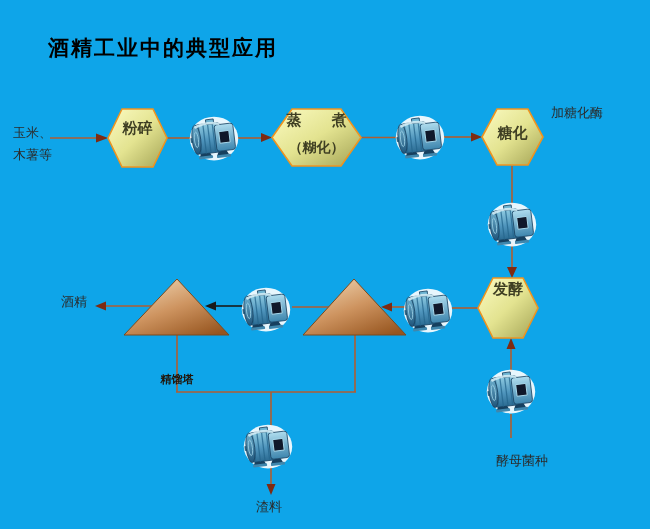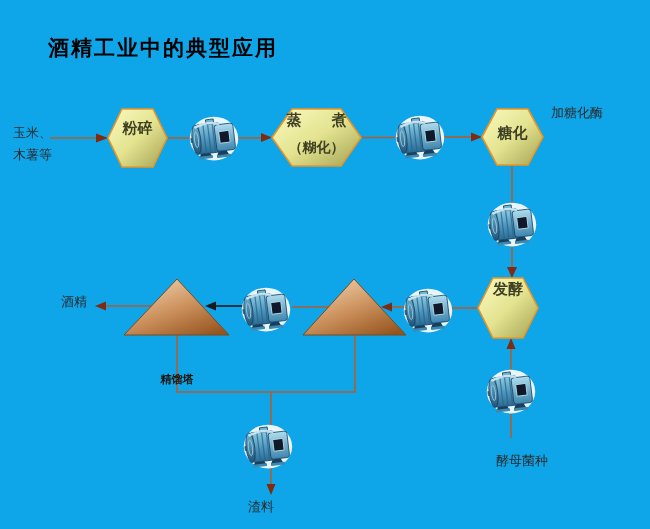--- a/index.html
+++ b/index.html
@@ -11,21 +11,21 @@
   .title{
     position:absolute;left:48px;top:34px;
     font-family:"Liberation Sans","DejaVu Sans",sans-serif;
     font-size:21px;font-weight:bold;letter-spacing:2px;color:#000;white-space:nowrap;
   }
   .lbl{position:absolute;color:#2b2b2b;font-size:13px;line-height:14px;white-space:nowrap;}
   .feed{left:13px;top:122px;line-height:22px;}
   .enzyme{left:551px;top:106px;}
   .yeast{left:496px;top:454px;}
   .alcohol{left:61px;top:295px;}
-  .residue{left:248px;top:500px;}
+  .residue{left:256px;top:500px;}
   .node-lbl{position:absolute;text-align:center;font-weight:600;white-space:nowrap;}
   .hex-lbl{color:#3f3f23;font-size:15px;}
   .tri-lbl{color:#211307;font-size:11px;}
   .crush-lbl{left:108px;top:119px;width:59px;}
   .cook-lbl1{left:272px;top:111px;width:89px;}
   .cook-lbl2{left:272px;top:139px;width:89px;font-size:14px;font-weight:600;}
   .sacch-lbl{left:482px;top:124px;width:61px;text-align:center;}
   .ferment-lbl{left:478px;top:280px;width:60px;font-family:Liberation Serif, serif;}
   .rectify-lbl{left:127px;top:328px;width:100px;margin-top:44px;}
   .distill-lbl{left:304px;top:312px;width:100px;}

